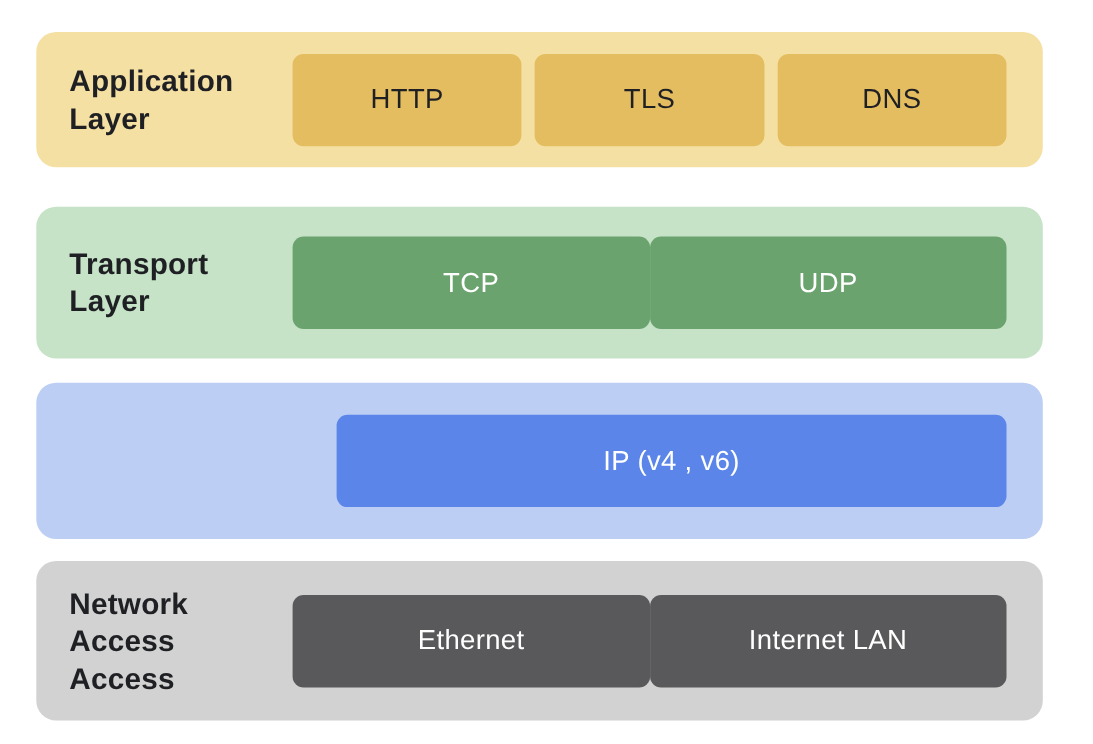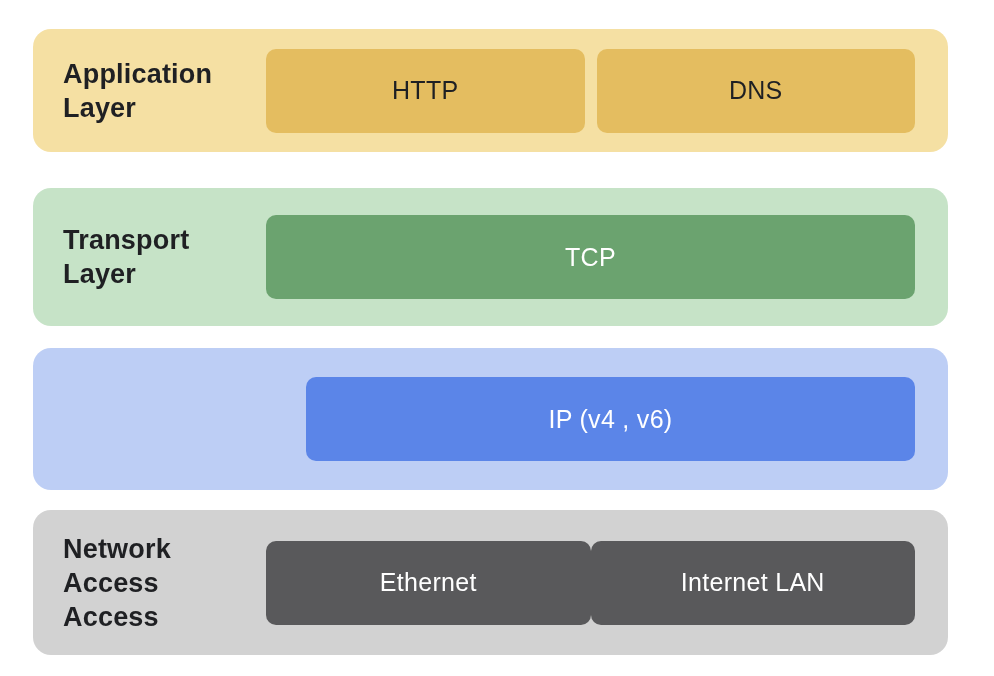--- a/index.html
+++ b/index.html
@@ -47,28 +47,30 @@
 </style>
 </head>
 <body>
 
 <div class="canvas">
 
   <div class="layer-row row-app">
     <div class="layer-label">Application Layer</div>
     <div class="boxes boxes-3">
       <div class="pbox">HTTP</div>
+      <div class="pbox">TLS</div>
       <div class="pbox">DNS</div>
     </div>
   </div>
 
   <div class="layer-row row-transport">
     <div class="layer-label">Transport Layer</div>
     <div class="boxes boxes-2">
       <div class="pbox">TCP</div>
+      <div class="pbox">UDP</div>
     </div>
   </div>
 
   <div class="layer-row row-internet">
     <div class="boxes boxes-1">
       <div class="pbox">IP (v4 , v6)</div>
     </div>
   </div>
 
   <div class="layer-row row-network">

